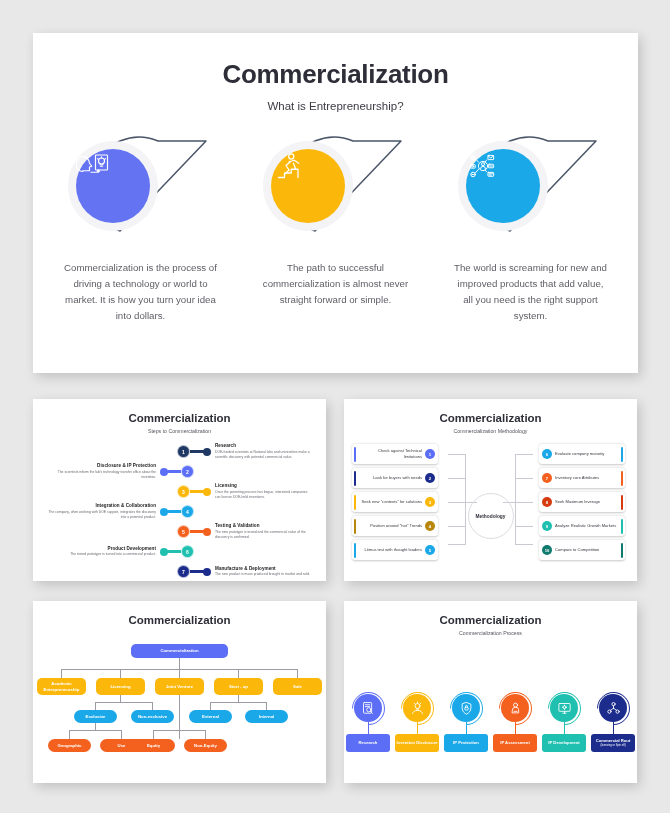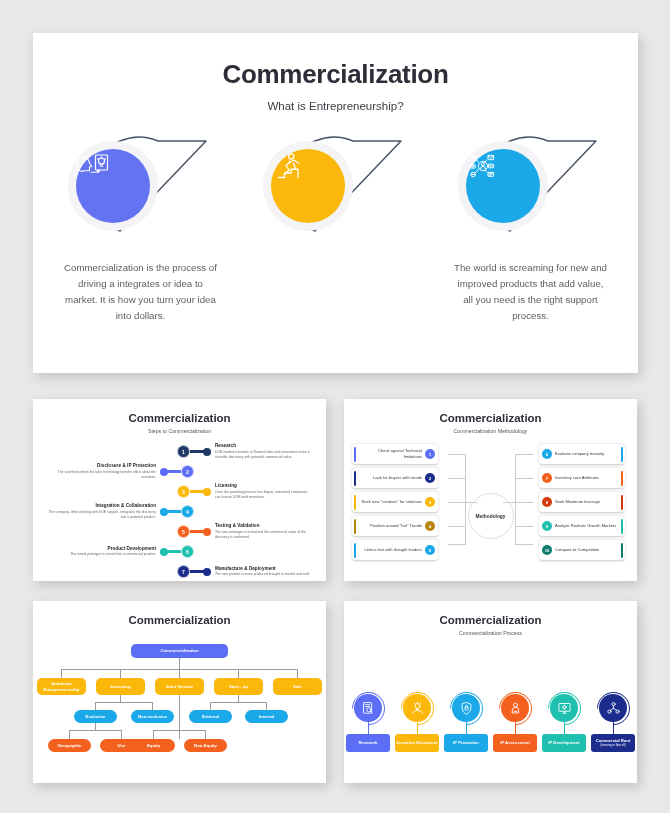--- a/index.html
+++ b/index.html
@@ -153,21 +153,21 @@
               <circle cx="34" cy="16" r="4"></circle>
               <path d="M32,21 h4 M32.6,23 h2.8"></path>
               <path d="M34,12 v-1.5 M29.8,13.8 l-1,-1 M38.2,13.8 l1,-1"></path>
               <path d="M20,31 h10 v-3 M30,28 l-1.6,1.6 M30,28 l1.6,1.6"></path>
             </svg>
           </div>
           <svg class="corner" style="left:116px; top:12px;" width="10" height="12" viewBox="0 0 10 12">
             <path d="M0,0 L9,0 L2.5,10 Z" fill="#6373F2"></path>
           </svg>
         </div>
-        <div class="c-body">Commercialization is the process of driving a integrates or idea to market. It is how you turn your idea into dollars.</div>
+        <div class="c-body">Commercialization is the process of driving a technology or world to market. It is how you turn your idea into dollars.</div>
       </div>
 
       <div class="card">
         <div class="teardrop">
           <svg width="160" height="100" viewBox="0 0 160 100">
             <path d="M100,5 L148,5 L62,95 A45,45 0 1,1 100,5 Z" fill="none" stroke="#4A5568" stroke-width="1.5" stroke-linejoin="round"></path>
           </svg>
           <div class="disc-outer"></div>
           <div class="disc" style="background:#FBB80B">
             <svg width="36" height="36" viewBox="0 0 48 48" fill="none" stroke="#fff" stroke-width="1.7" stroke-linecap="round" stroke-linejoin="round">
@@ -176,20 +176,21 @@
               <path d="M26,17 l-6,5 4,6"></path>
               <path d="M24,28 l-6,6"></path>
               <path d="M30,19 l3,8"></path>
               <path d="M10,38 h8 v-6 h9 v-5 h9 v11"></path>
             </svg>
           </div>
           <svg class="corner" style="left:116px; top:12px;" width="10" height="12" viewBox="0 0 10 12">
             <path d="M0,0 L9,0 L2.5,10 Z" fill="#FBB80B"></path>
           </svg>
         </div>
+        <div class="c-body">The path to successful commercialization is almost never straight forward or simple.</div>
       </div>
 
       <div class="card">
         <div class="teardrop">
           <svg width="160" height="100" viewBox="0 0 160 100">
             <path d="M100,5 L148,5 L62,95 A45,45 0 1,1 100,5 Z" fill="none" stroke="#4A5568" stroke-width="1.5" stroke-linejoin="round"></path>
           </svg>
           <div class="disc-outer"></div>
           <div class="disc" style="background:#1BA8E8">
             <svg width="34" height="34" viewBox="0 0 48 48" fill="none" stroke="#fff" stroke-width="1.4" stroke-linecap="round" stroke-linejoin="round">
@@ -208,21 +209,21 @@
               <path d="M33,24 h4.5"></path>
               <rect x="31" y="33" width="8" height="5.5" rx="0.8"></rect>
               <path d="M32.6,35 h4.8 M32.6,36.8 h3"></path>
               <path d="M13.1,13.6 l4.6,5 M30.5,24 h1 M17.7,28.8 l-4.6,5 M29.2,15.4 l-2.6,3.4 M29.4,32.6 l-2.4,-3"></path>
             </svg>
           </div>
           <svg class="corner" style="left:116px; top:12px;" width="10" height="12" viewBox="0 0 10 12">
             <path d="M0,0 L9,0 L2.5,10 Z" fill="#1BA8E8"></path>
           </svg>
         </div>
-        <div class="c-body">The world is screaming for new and improved products that add value, all you need is the right support process.</div>
+        <div class="c-body">The world is screaming for new and improved products that add value, all you need is the right support system.</div>
       </div>
 
     </div>
   </div>
 
   <div class="slide" id="slide-steps">
     <div class="t-title">Commercialization</div>
     <div class="t-sub">Steps to Commercialization</div>
     <div class="steps-wrap">
 

